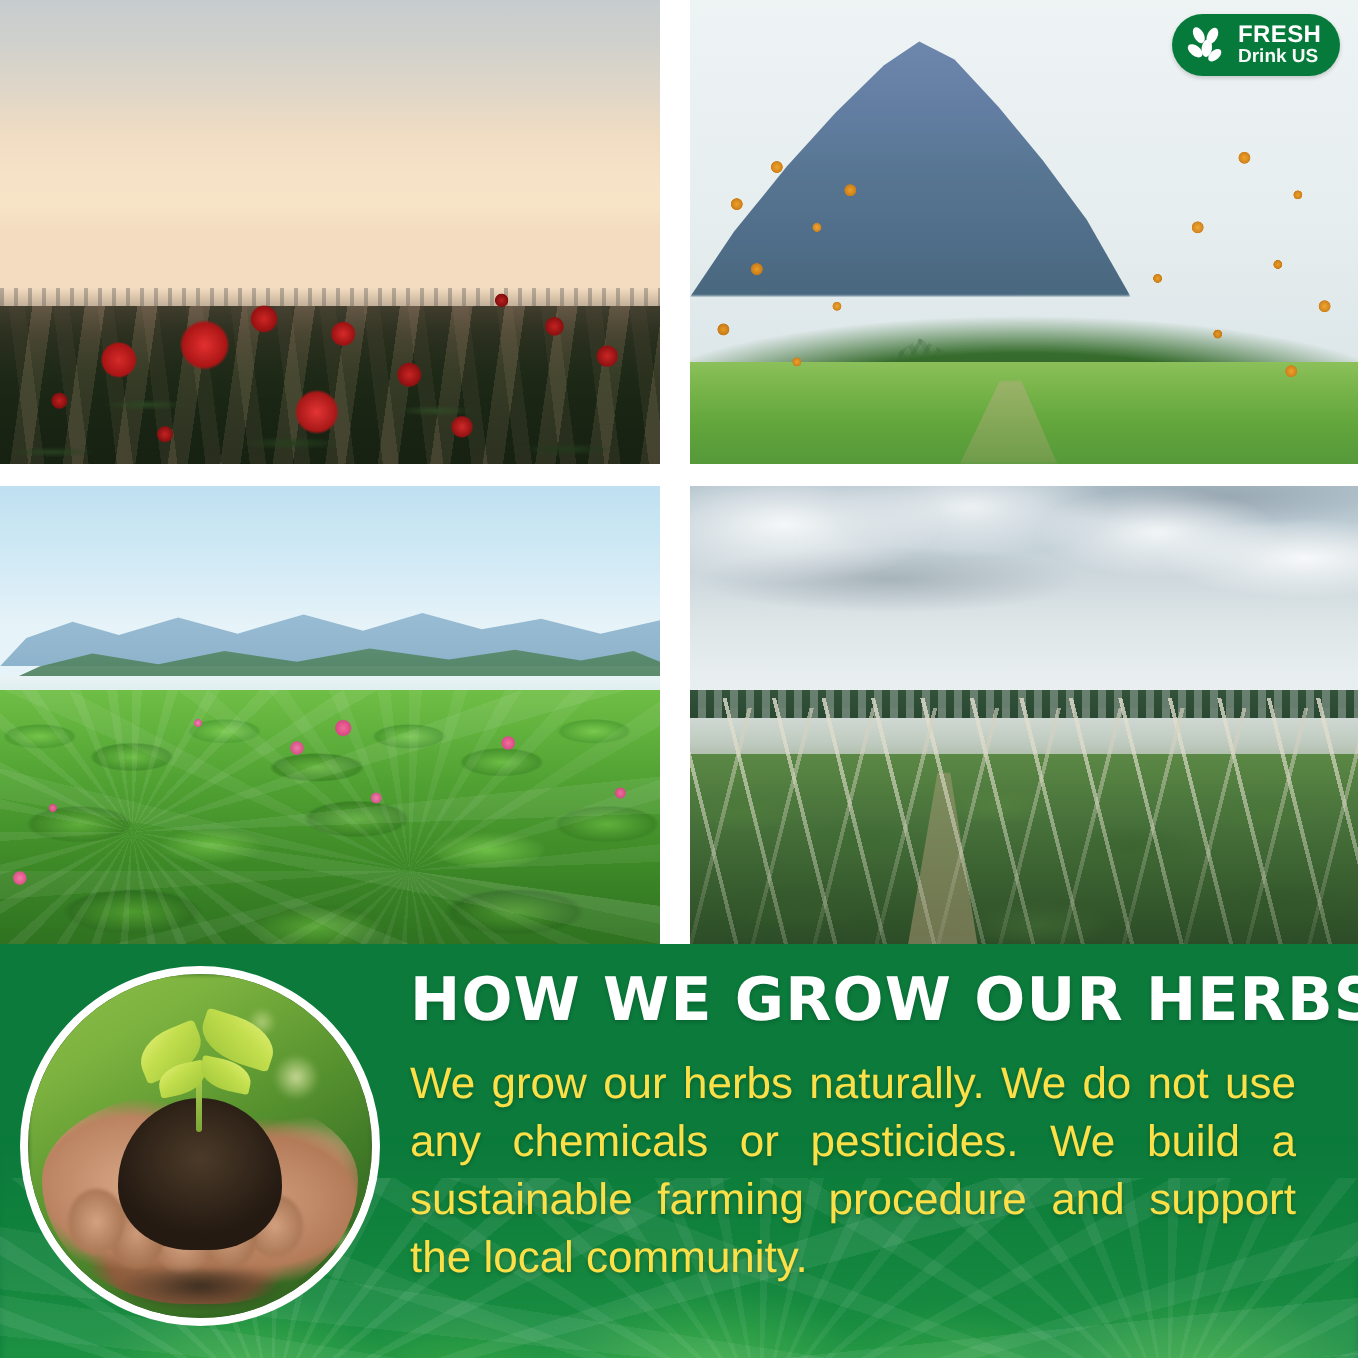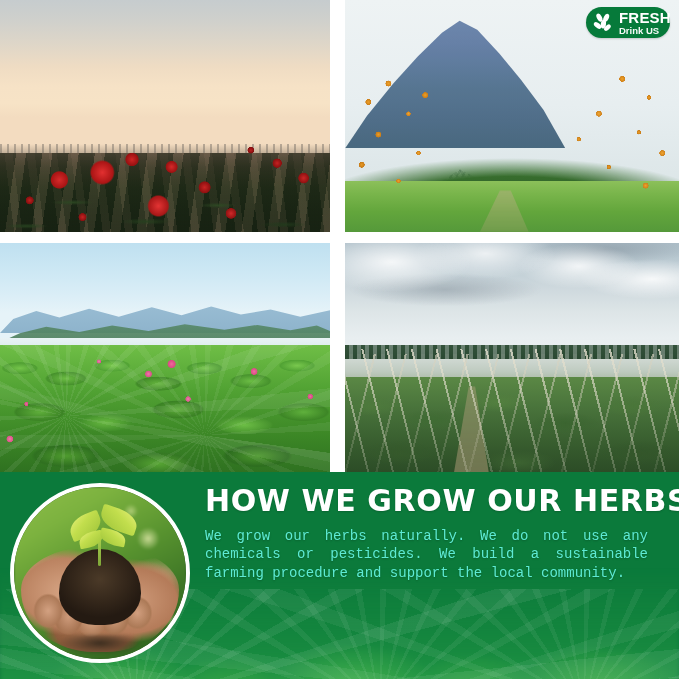--- a/index.html
+++ b/index.html
@@ -326,21 +326,21 @@
     height: 24px;
     flex: 0 0 24px;
     position: relative;
   }
   .brand-text {
     margin-left: 4px;
     line-height: 1;
     color: #ffffff;
   }
   .brand-title {
-    font-size: 15px;
+    font-size: 12px;
     font-weight: bold;
     letter-spacing: .2px;
     display: block;
   }
   .brand-sub {
     font-size: 9.5px;
     font-weight: bold;
     display: block;
     margin-top: 1px;
     opacity: .96;
@@ -485,23 +485,23 @@
     font-family: "DejaVu Sans", sans-serif;
     font-size: 30px;
     font-weight: bold;
     letter-spacing: .6px;
     line-height: 1.02;
     margin: 0 0 10px 0;
     white-space: nowrap;
     text-shadow: 0 1px 2px rgba(0,0,0,.18);
   }
   .panel-body {
-    color: #5eead4;
-    font-family: Liberation Mono, monospace;
-    font-size: 14px;
+    color: #fde047;
+    font-family: Liberation Sans, sans-serif;
+    font-size: 22px;
     line-height: 1.32;
     margin: 0;
     text-align: justify;
     text-align-last: left;
     text-shadow: 0 1px 2px rgba(0,0,0,.22);
   }
 </style>
 </head>
 <body>
 

